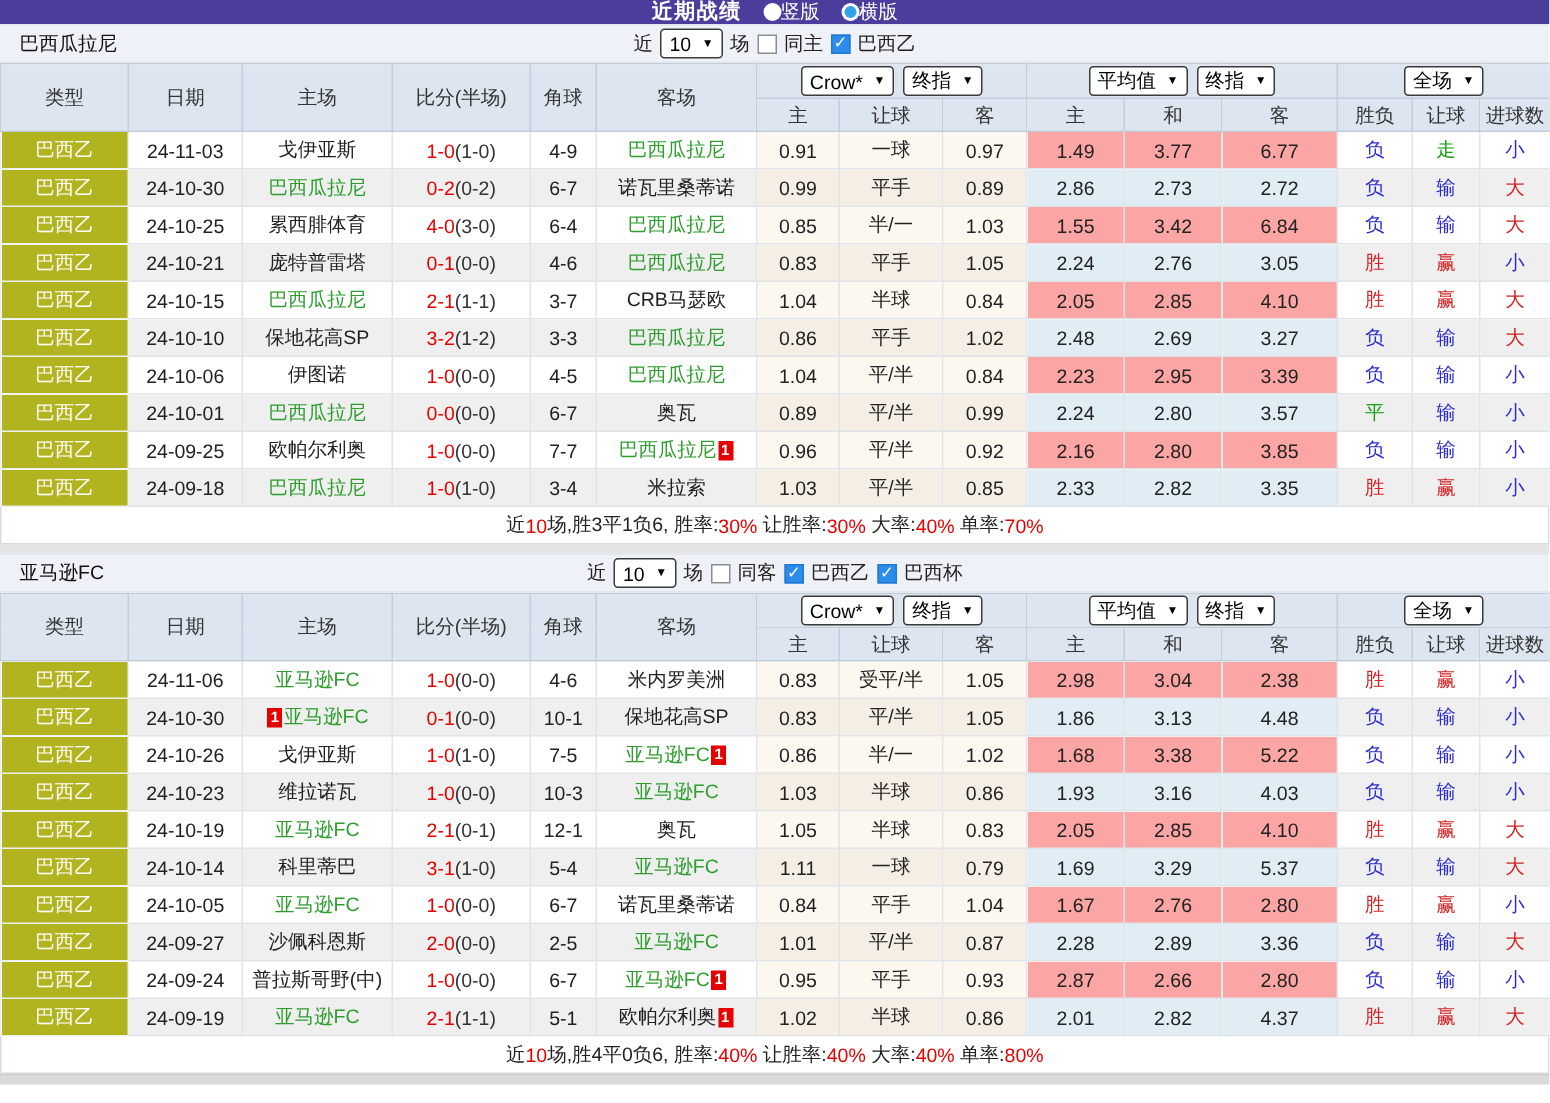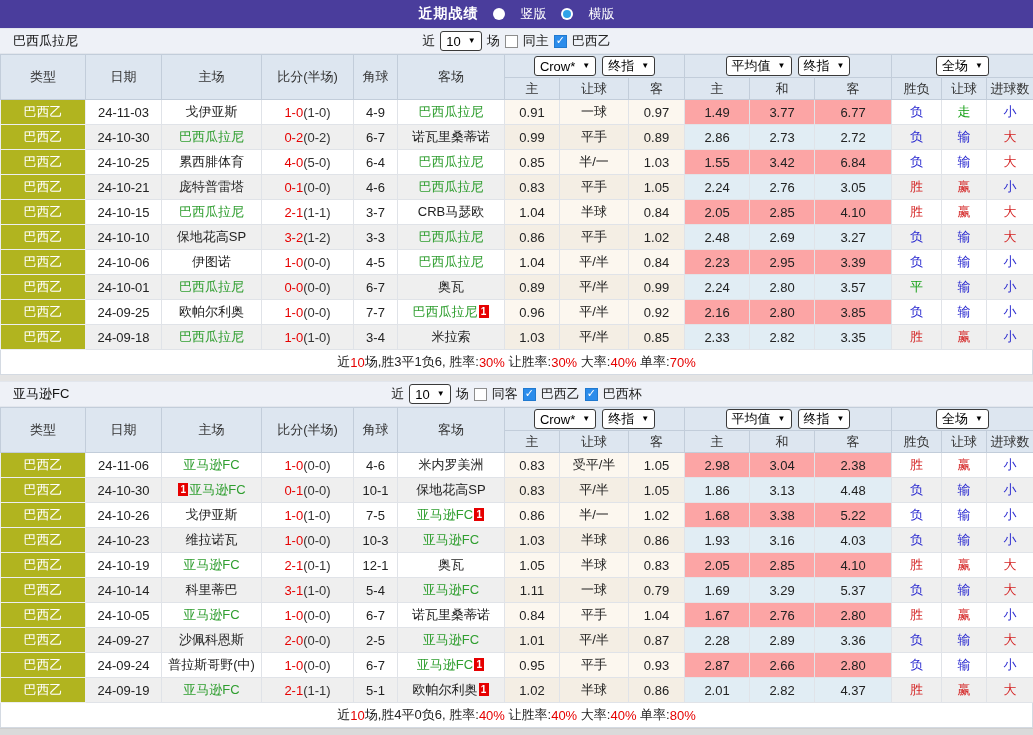--- a/index.html
+++ b/index.html
@@ -8,25 +8,25 @@
     --c-score:#e60000; --c-badge:#e60000;
   }
   *{box-sizing:border-box;}
   html,body{margin:0;padding:0;}
   body{
     width:1033px;height:735px;overflow:hidden;background:#fff;color:#222;
     font-family:"Liberation Sans","DejaVu Sans",sans-serif;font-size:13px;
   }
   
   .topbar{
-    height:28px;background:var(--c-accent);color:#fff;
+    height:16px;background:var(--c-accent);color:#fff;
     display:flex;align-items:center;justify-content:center;gap:14px;
   }
   .topbar .title{font-weight:bold;font-size:14px;letter-spacing:1px;}
-  .radio-opt{display:inline-flex;align-items:center;gap:16px;cursor:default;}
+  .radio-opt{display:inline-flex;align-items:center;gap:0;cursor:default;}
   .radio{width:12px;height:12px;border-radius:50%;background:#fff;position:relative;display:inline-block;}
   .radio.sel::after{content:"";position:absolute;inset:2px;border-radius:50%;background:#2fa3e8;}
   
   .filter-row{
     height:26px;background:#eef1f7;border-top:1px solid #e2e6ed;border-bottom:1px solid #e2e6ed;
     position:relative;display:flex;align-items:center;justify-content:center;gap:5px;
   }
   .filter-row .team-name{position:absolute;left:13px;color:#111;}
   .checkbox{width:13px;height:13px;background:#fff;border:1px solid #8d8d8d;display:inline-block;position:relative;}
   .checkbox.checked{background:#2b8ceb;border-color:#2079cf;}
@@ -203,21 +203,21 @@
           <td class="lblue">2.73</td>
           <td class="lblue">2.72</td>
           <td class="plain c-b">负</td>
           <td class="plain c-b">输</td>
           <td class="plain c-r">大</td>
         </tr>
         <tr>
           <td class="league-cell">巴西乙</td>
           <td class="plain">24-10-25</td>
           <td class="plain"><span class="team">累西腓体育</span></td>
-          <td class="plain"><span class="score-main">4-0</span><span class="score-half">(5-0)</span></td>
+          <td class="plain"><span class="score-main">4-0</span><span class="score-half">(3-0)</span></td>
           <td class="plain">6-4</td>
           <td class="plain"><span class="team green">巴西瓜拉尼</span></td>
           <td class="cream">0.85</td>
           <td class="cream">半/一</td>
           <td class="cream">1.03</td>
           <td class="lblue">1.55</td>
           <td class="lblue">3.42</td>
           <td class="lblue">6.84</td>
           <td class="plain c-b">负</td>
           <td class="plain c-b">输</td>

